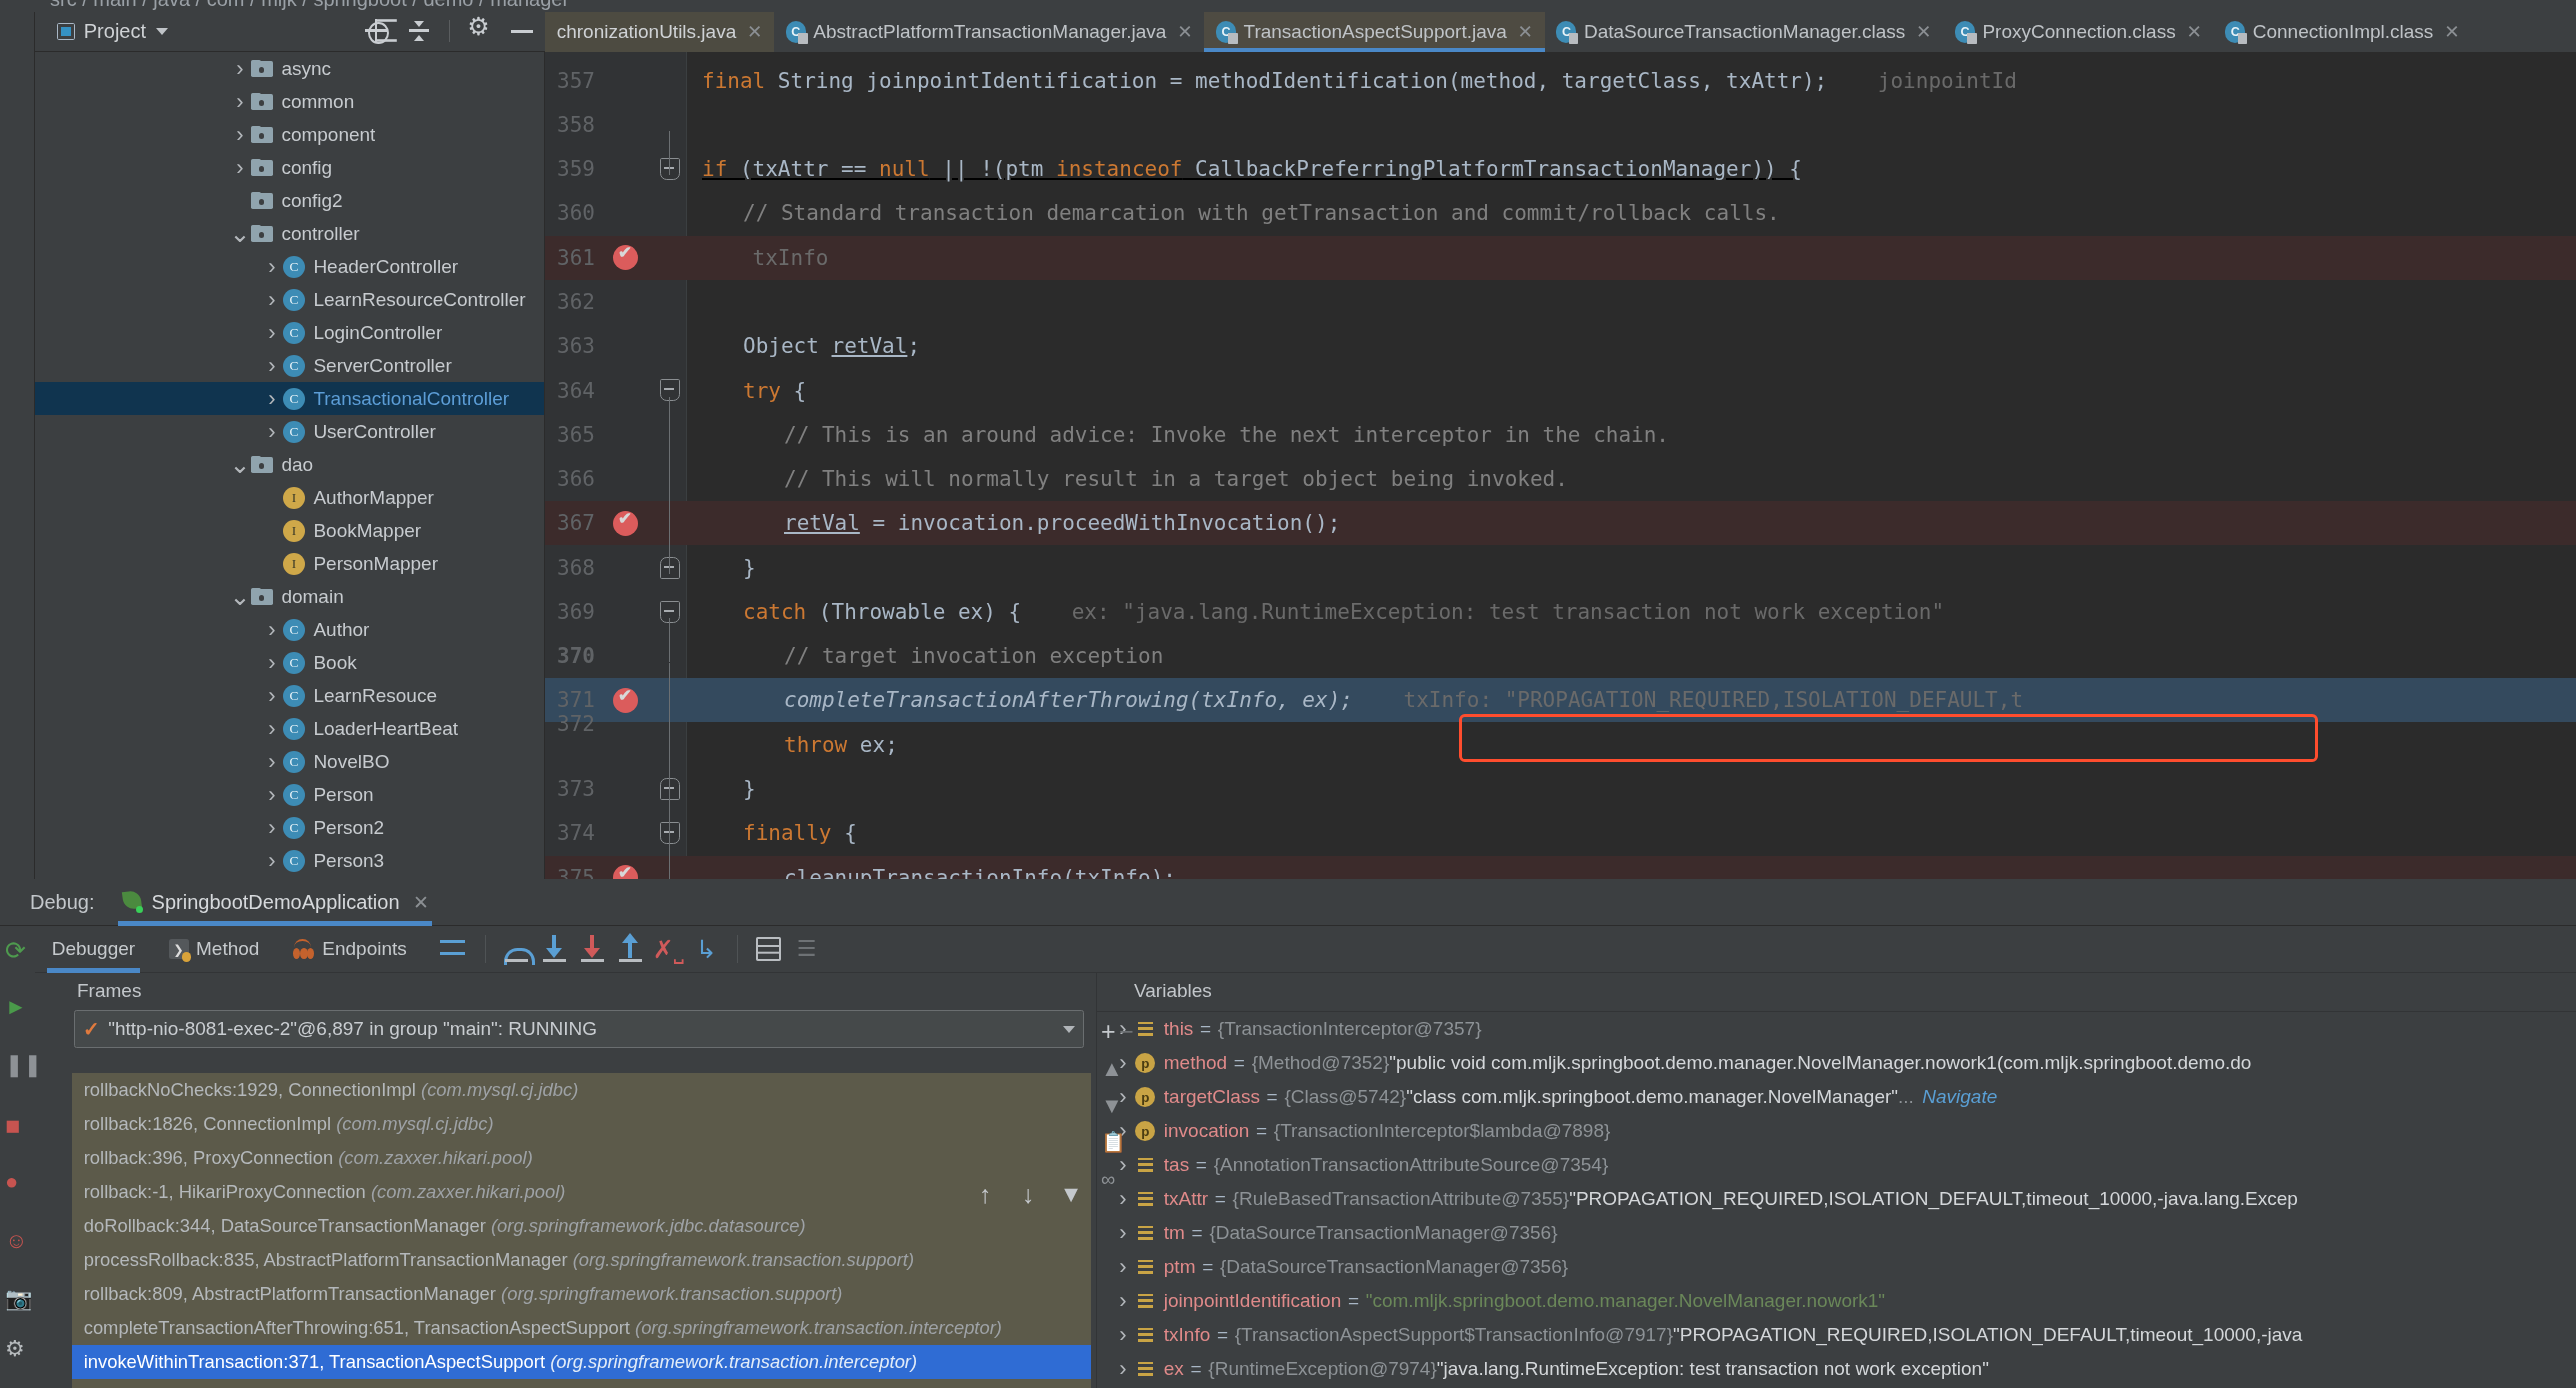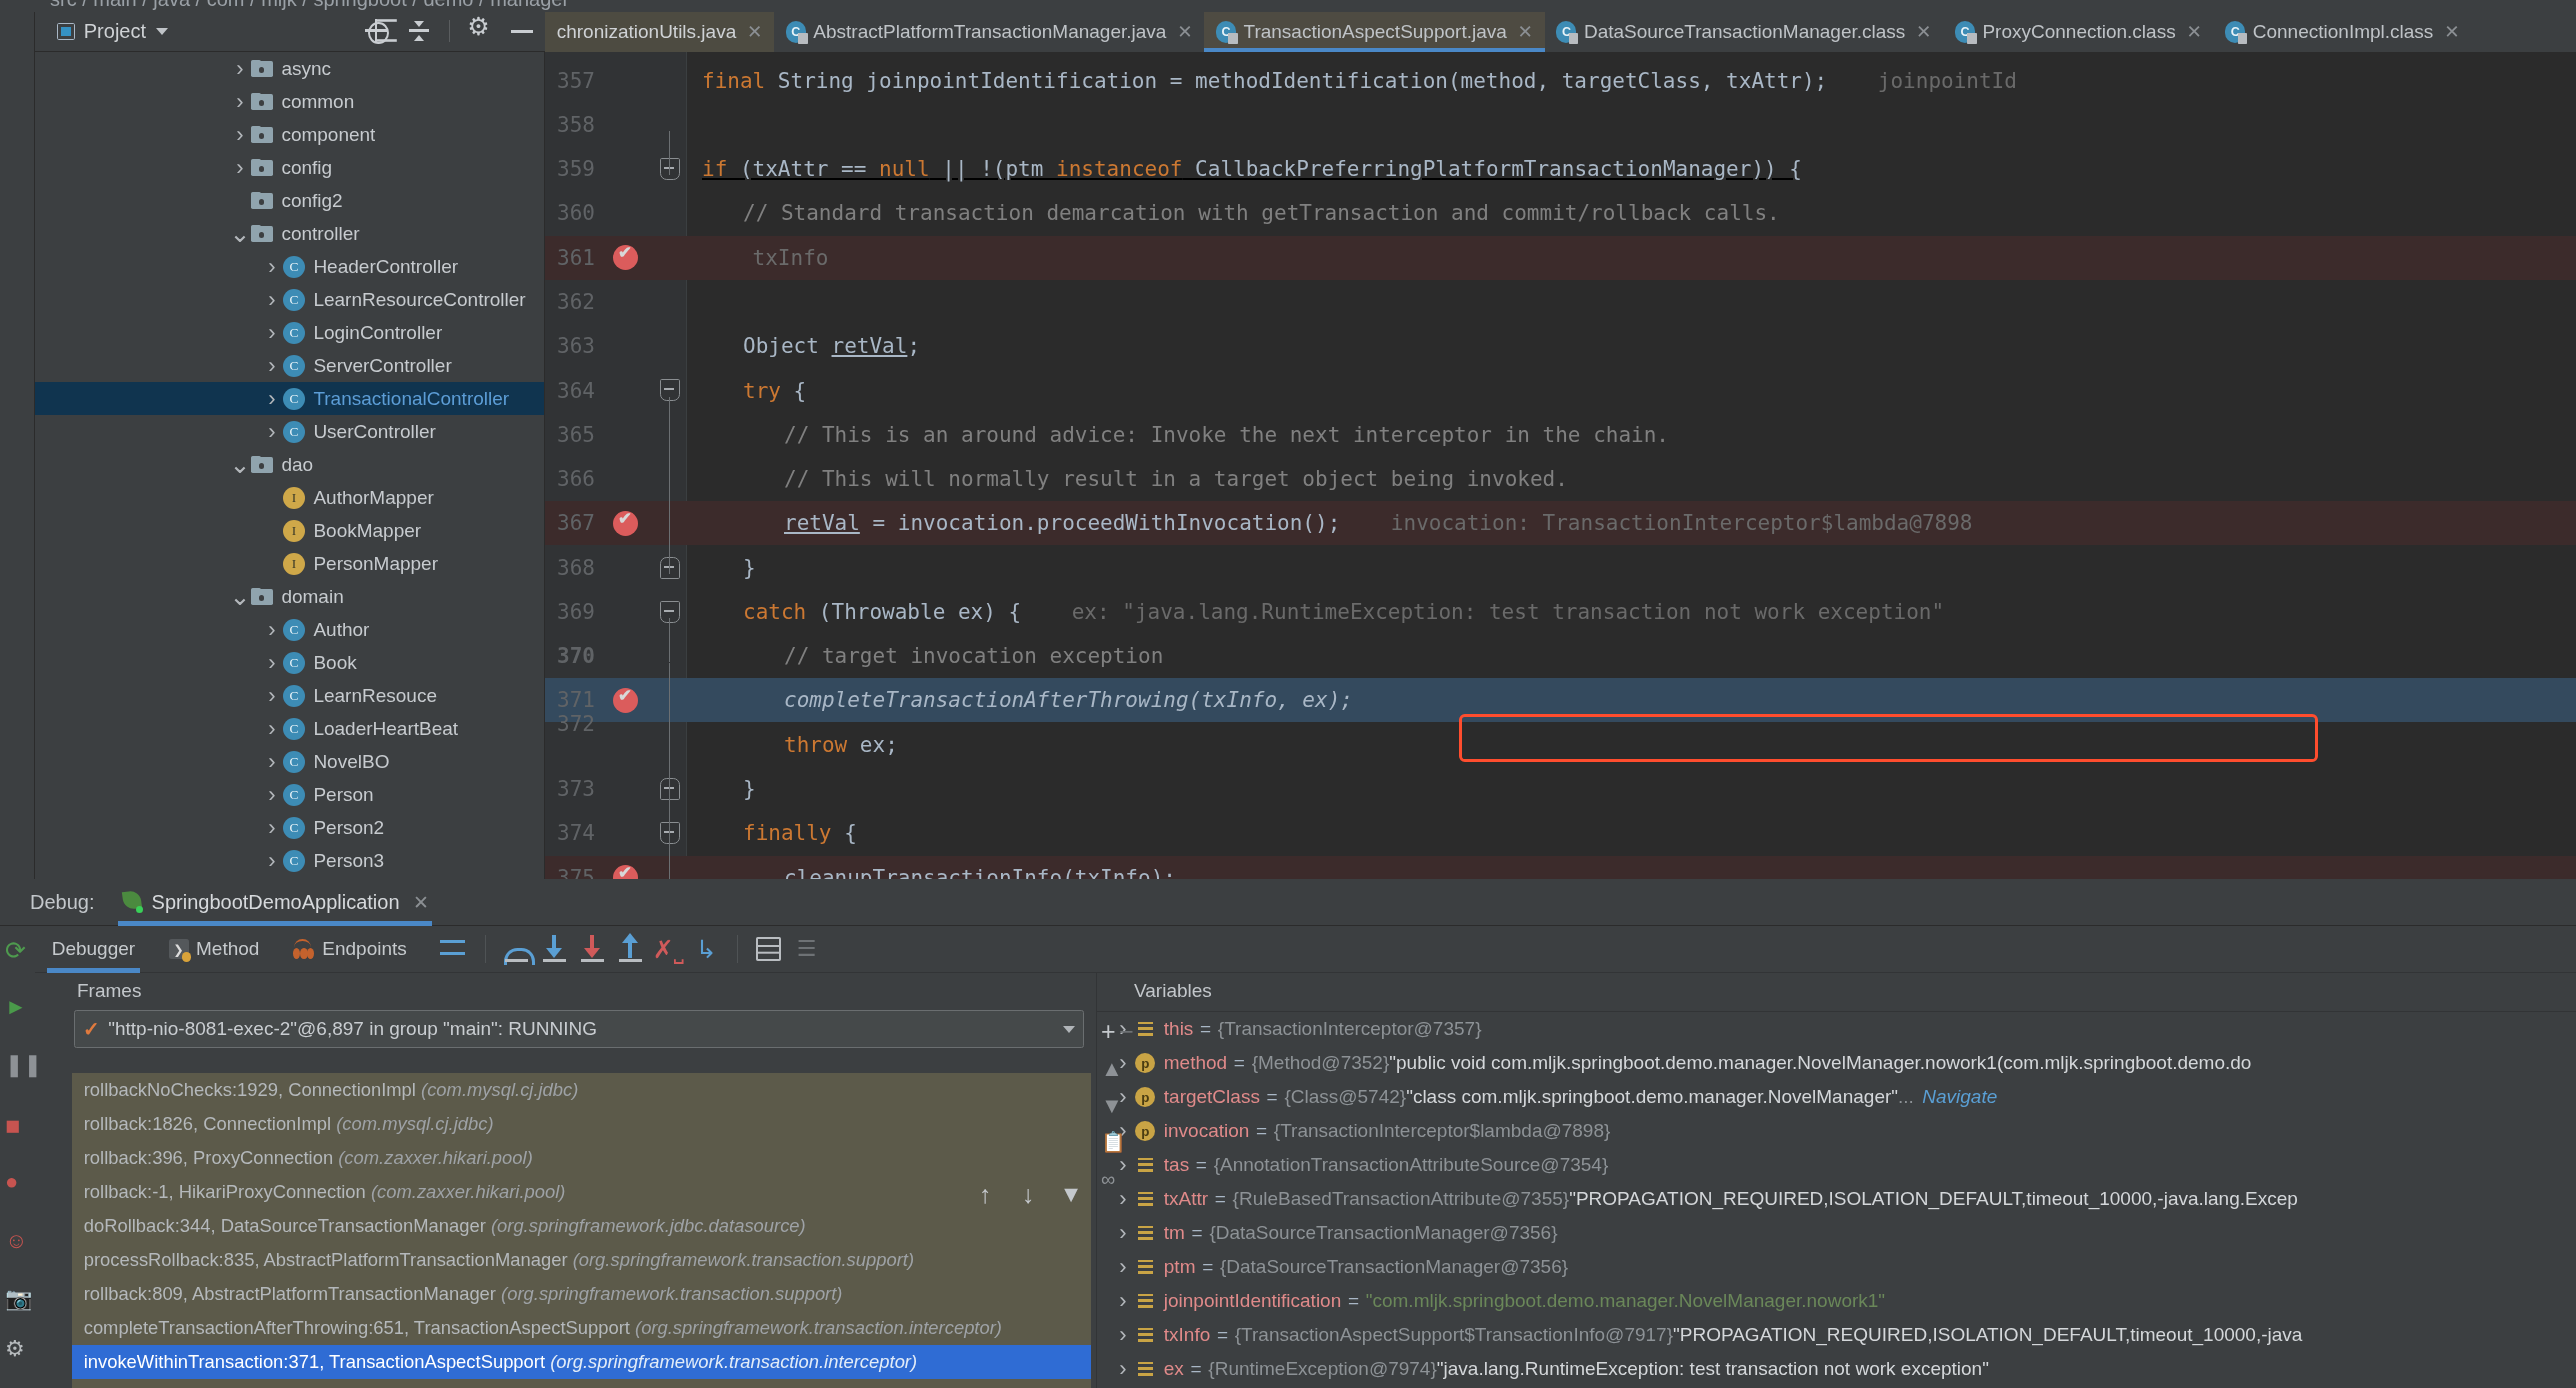--- a/index.html
+++ b/index.html
@@ -644,25 +644,25 @@
       <div class="cline " style="top: 6.7px;"><span style="padding-left: 0px;"><span class="kw">final </span><span class="pl">String joinpointIdentification = methodIdentification(method, targetClass, txAttr);</span></span><span class="hint">    joinpointId</span></div>
       <div class="cline " style="top: 51px;"><span style="padding-left: 0px;"></span></div>
       <div class="cline " style="top: 95px;"><span style="padding-left: 0px; text-decoration: underline;"><span class="kw">if </span><span class="pl">(txAttr == </span><span class="kw">null</span><span class="pl"> || !(ptm </span><span class="kw">instanceof</span><span class="pl"> CallbackPreferringPlatformTransactionManager)) {</span></span></div>
       <div class="cline " style="top: 139px;"><span style="padding-left: 41px;"><span class="cm">// Standard transaction demarcation with getTransaction and commit/rollback calls.</span></span></div>
       <div class="cline line-err" style="top: 184px; left: -142px; width: 2173px; padding-left: 157px;"><span class="hint">    txInfo</span></div>
       <div class="cline " style="top: 228px;"><span style="padding-left: 0px;"></span></div>
       <div class="cline " style="top: 272px;"><span style="padding-left: 41px;"><span class="pl">Object </span><span class="pl" style="text-decoration: underline;">retVal</span><span class="pl">;</span></span></div>
       <div class="cline " style="top: 317px;"><span style="padding-left: 41px;"><span class="kw">try</span><span class="pl"> {</span></span></div>
       <div class="cline " style="top: 361px;"><span style="padding-left: 82px;"><span class="cm">// This is an around advice: Invoke the next interceptor in the chain.</span></span></div>
       <div class="cline " style="top: 405px;"><span style="padding-left: 82px;"><span class="cm">// This will normally result in a target object being invoked.</span></span></div>
-      <div class="cline line-err" style="top: 449px; left: -142px; width: 2173px; padding-left: 157px;"><span style="padding-left: 82px;"><span class="pl" style="text-decoration: underline;">retVal</span><span class="pl"> = invocation.proceedWithInvocation();</span></span><span class="hint">    invocation: TransactionInterceptor$lambda@7898</span></div>
+      <div class="cline line-err" style="top: 449px; left: -142px; width: 2173px; padding-left: 157px;"><span style="padding-left: 82px;"><span class="pl" style="text-decoration: underline;">retVal</span><span class="pl"> = invocation.proceedWithInvocation();</span></span></div>
       <div class="cline " style="top: 494px;"><span style="padding-left: 41px;"><span class="pl">}</span></span></div>
       <div class="cline " style="top: 538px;"><span style="padding-left: 41px;"><span class="kw">catch</span><span class="pl"> (Throwable ex) {</span></span><span class="hint">    ex: "java.lang.RuntimeException: test transaction not work exception"</span></div>
       <div class="cline " style="top: 582px;"><span style="padding-left: 82px;"><span class="cm">// target invocation exception</span></span></div>
-      <div class="cline line-exec" style="top: 626px; left: -142px; width: 2173px; padding-left: 157px;"><span style="padding-left: 82px; font-style: italic;"><span class="pl">completeTransactionAfterThrowing(txInfo, ex);</span></span></div>
+      <div class="cline line-exec" style="top: 626px; left: -142px; width: 2173px; padding-left: 157px;"><span style="padding-left: 82px; font-style: italic;"><span class="pl">completeTransactionAfterThrowing(txInfo, ex);</span></span><span class="hint">    txInfo: "PROPAGATION_REQUIRED,ISOLATION_DEFAULT,t</span></div>
       <div class="cline " style="top: 671px;"><span style="padding-left: 82px;"><span class="kw">throw</span><span class="pl"> ex;</span></span></div>
       <div class="cline " style="top: 715px;"><span style="padding-left: 41px;"><span class="pl">}</span></span></div>
       <div class="cline " style="top: 759px;"><span style="padding-left: 41px;"><span class="kw">finally</span><span class="pl"> {</span></span></div>
       <div class="cline line-err" style="top: 804px; left: -142px; width: 2173px; padding-left: 157px;"><span style="padding-left: 82px;"><span class="pl">cleanupTransactionInfo(txInfo);</span></span></div>
     </div>
   <div id="gutterdeco">
       <div class="lnum" style="top: 6.7px; left: 0px;">357</div>
       <div class="lnum" style="top: 51px; left: 0px;">358</div>
       <div class="lnum" style="top: 95px; left: 0px;">359</div>
       <div class="foldm" style="top: 106px;"></div>

